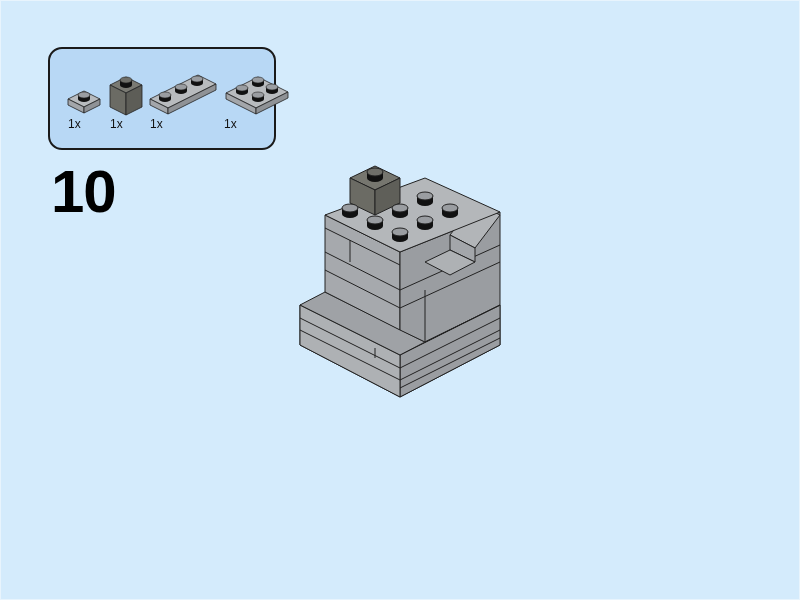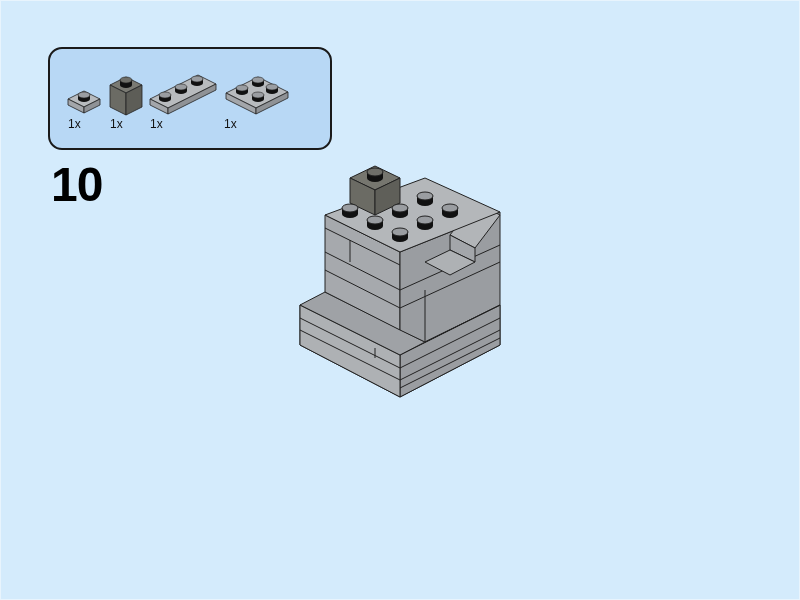--- a/index.html
+++ b/index.html
@@ -7,32 +7,32 @@
     width: 800px; height: 600px; overflow: hidden;
     background: #d4ebfc;
     font-family: "Liberation Sans", sans-serif;
     position: relative;
   }
   .page-frame {
     position: absolute; left: 0; top: 0; width: 798px; height: 598px;
     border: 1px solid #e8f4fd;
   }
   .parts-callout {
-    position: absolute; left: 48px; top: 47px; width: 284px; height: 103px;
+    position: absolute; left: 48px; top: 47px; width: 228px; height: 103px;
     background: #b8d8f5; border: 2px solid #1a1a1a; border-radius: 14px;
     box-sizing: border-box;
   }
   .part { position: absolute; }
   .part svg { display: block; }
   .qty {
     position: absolute; font-size: 12px; color: #111;
   }
   .step-number {
-    position: absolute; left: 51px; top: 155px;
-    font-size: 48px; font-weight: bold; color: #000; letter-spacing: -1px;
+    position: absolute; left: 51px; top: 162px;
+    font-size: 60px; font-weight: bold; color: #000; letter-spacing: -1px;
     line-height: 60px;
   }
   .model { position: absolute; left: 290px; top: 160px; }
 </style>
 </head>
 <body>
 
 <div class="page-frame"></div>
 
 <div class="parts-callout">

